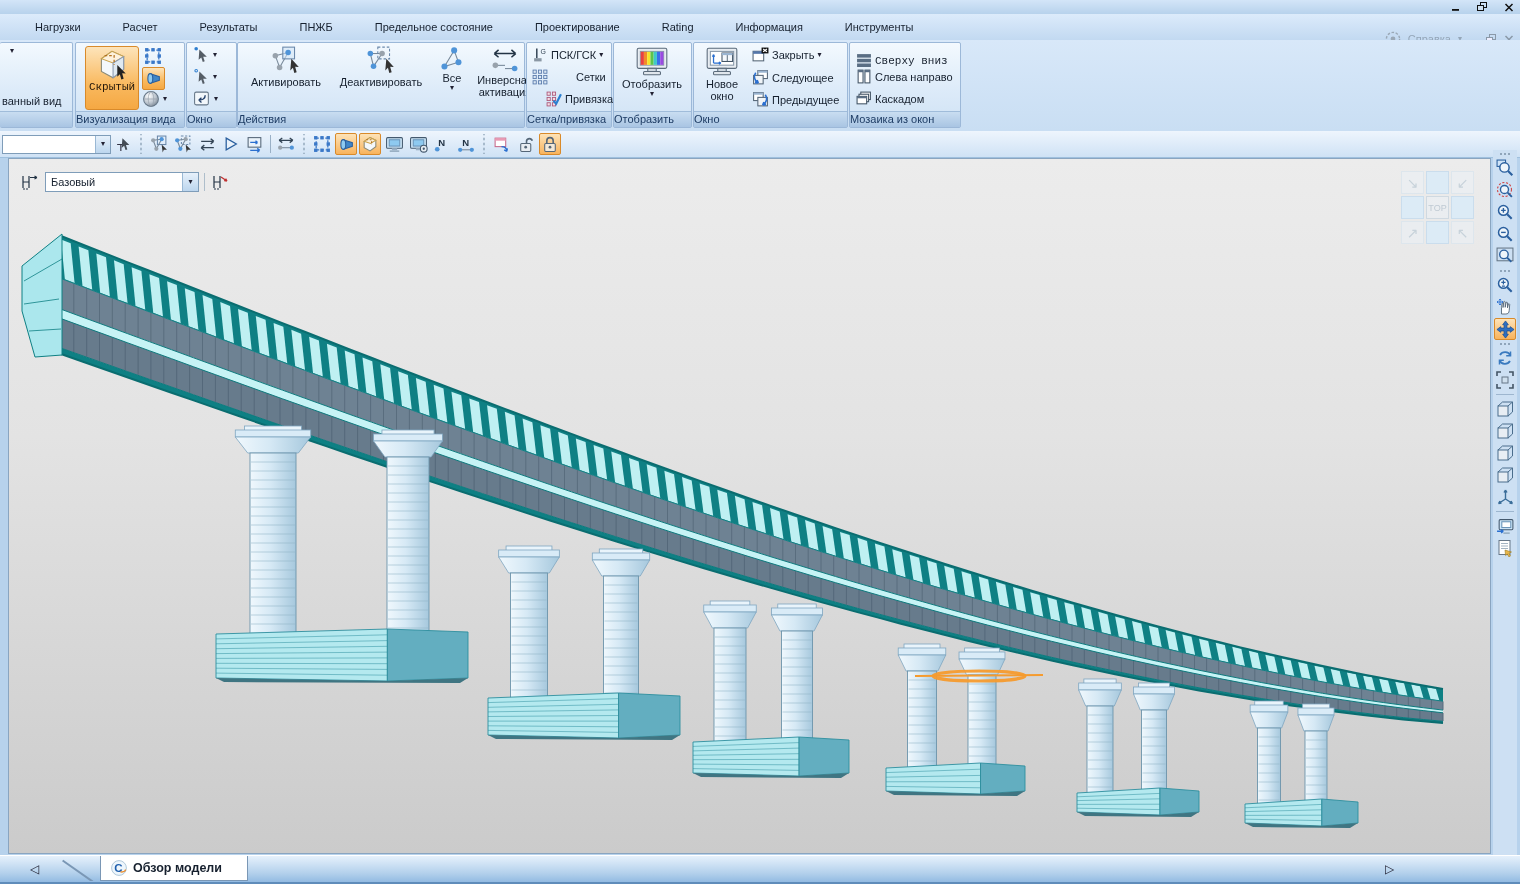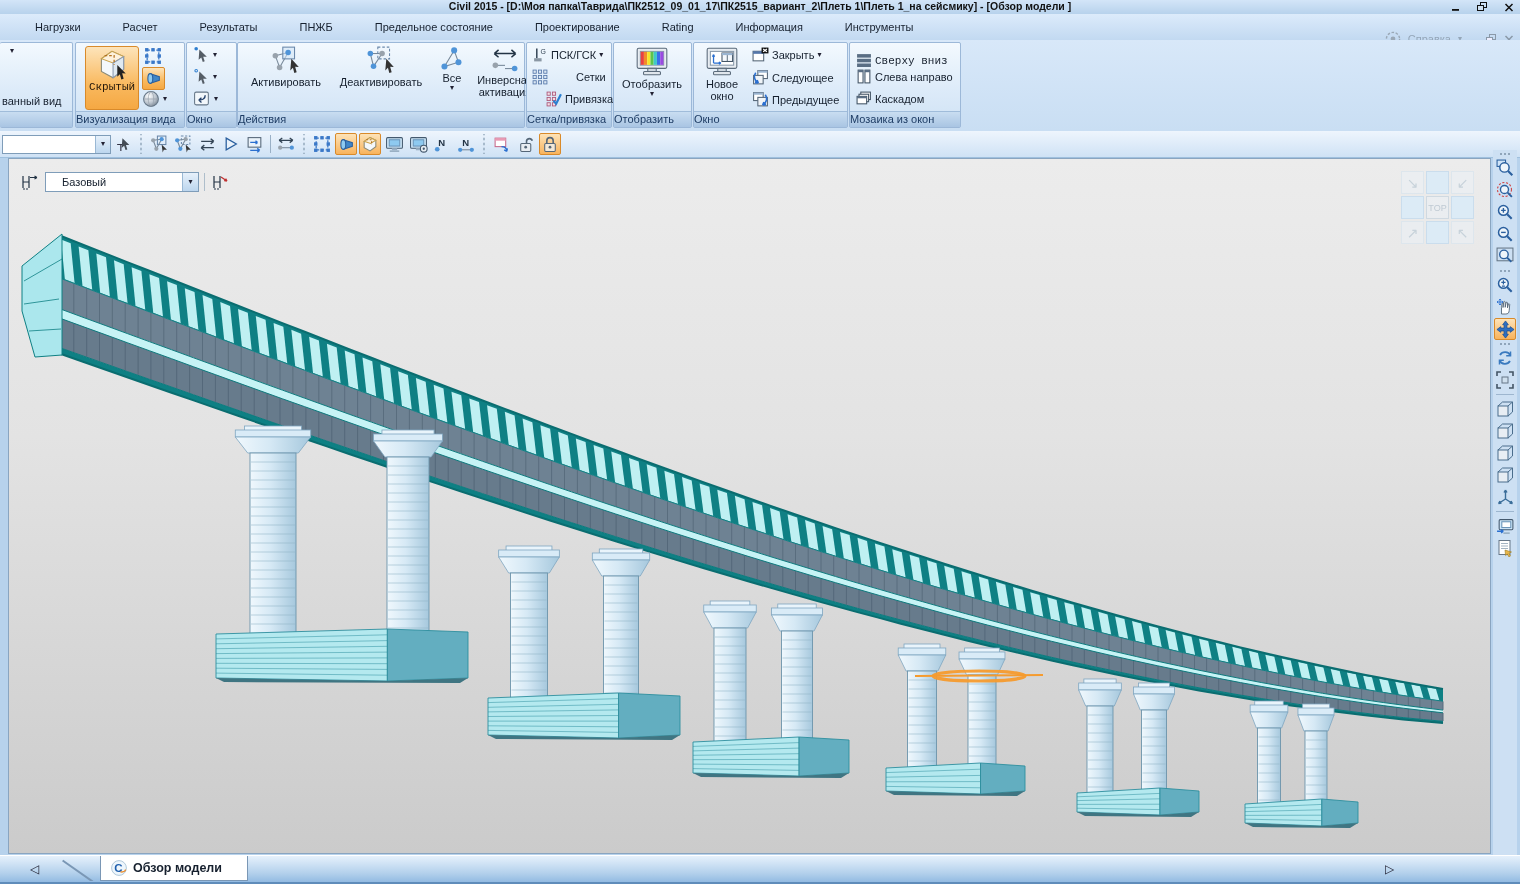--- a/index.html
+++ b/index.html
@@ -38,21 +38,21 @@
   .qi{width:22px;height:22px;border-radius:2px;display:flex;align-items:center;justify-content:center;margin:0 1px;box-sizing:border-box;}
   .qi.active{background:linear-gradient(#fde3b8,#f8b35c);border:1px solid #d98a2a;}
   .vsep{width:6px;height:20px;margin:0 3px;background-image:radial-gradient(circle,#8fa5ba 1px,transparent 1.2px);
        background-size:4px 5px;background-repeat:repeat-y;background-position:center;}
   .viewport{position:absolute;left:8px;top:158px;width:1483px;height:696px;
        border:1px solid #8aa5c0;box-sizing:border-box;
        background:linear-gradient(180deg,#ececec,#e3e3e3 40%,#cbcbcb);}
   #scene{position:absolute;left:0;top:0;}
   .plane-bar{position:absolute;left:10px;top:13px;display:flex;align-items:center;gap:5px;}
   .pcombo{width:152px;height:18px;background:#fff;border:1px solid #7f9db9;display:flex;align-items:center;}
-  .pcombo .val{flex:1;padding-left:16px;}
+  .pcombo .val{flex:1;padding-left:5px;}
   .pcombo .btn{width:15px;height:100%;background:linear-gradient(#e7f1fb,#bcd6ee);
        border-left:1px solid #9ab8d4;display:flex;align-items:center;justify-content:center;}
   .pbar-sep{width:1px;height:18px;background:#aebecb;}
   .nav-widget{position:absolute;right:16px;top:12px;display:grid;
        grid-template-columns:23px 23px 23px;grid-template-rows:23px 23px 23px;gap:2px;}
   .nav-cell{border:1px solid #dde6ed;background:rgba(235,242,248,.45);display:flex;
        align-items:center;justify-content:center;color:#c7d2da;font-size:14px;}
   .nav-cell.side{background:#dcebf6;border-color:#cadded;}
   .nav-cell.ctr{font-size:9px;color:#bfcad3;border-color:#cfd9e1;}
   .right-toolbar{position:absolute;left:1493px;top:150px;width:24px;height:705px;
@@ -71,21 +71,20 @@
        padding-left:10px;box-sizing:border-box;font-weight:bold;font-size:12.5px;}
   .tab-slant{position:absolute;left:58px;top:0;width:44px;height:25px;overflow:hidden;}
   .tab-slant:before{content:"";position:absolute;left:20px;top:-4px;width:2px;height:40px;
        background:#7a97b5;transform:rotate(-55deg);}
   .ic{display:inline-flex;align-items:center;justify-content:center;}
 </style>
 </head>
 <body>
 
 <div class="titlebar">
-  <span>Civil 2015 - [D:\Моя папка\Таврида\ПК2512_09_01_17\ПК2515_вариант_2\Плеть 1\Плеть 1_на сейсмику] - [Обзор модели ]</span>
   <span class="tb-controls">
     <span class="ic">
         <svg width="10" height="9">
           <rect x="1" y="6" width="7" height="1.8" fill="#111"></rect>
         </svg>
       </span>
     <span class="ic">
         <svg width="11" height="10">
           <rect x="3.5" y="0.5" width="6" height="5" fill="none" stroke="#111"></rect>
           <rect x="0.5" y="3.5" width="6" height="5" fill="#cfe0f0" stroke="#111"></rect>

